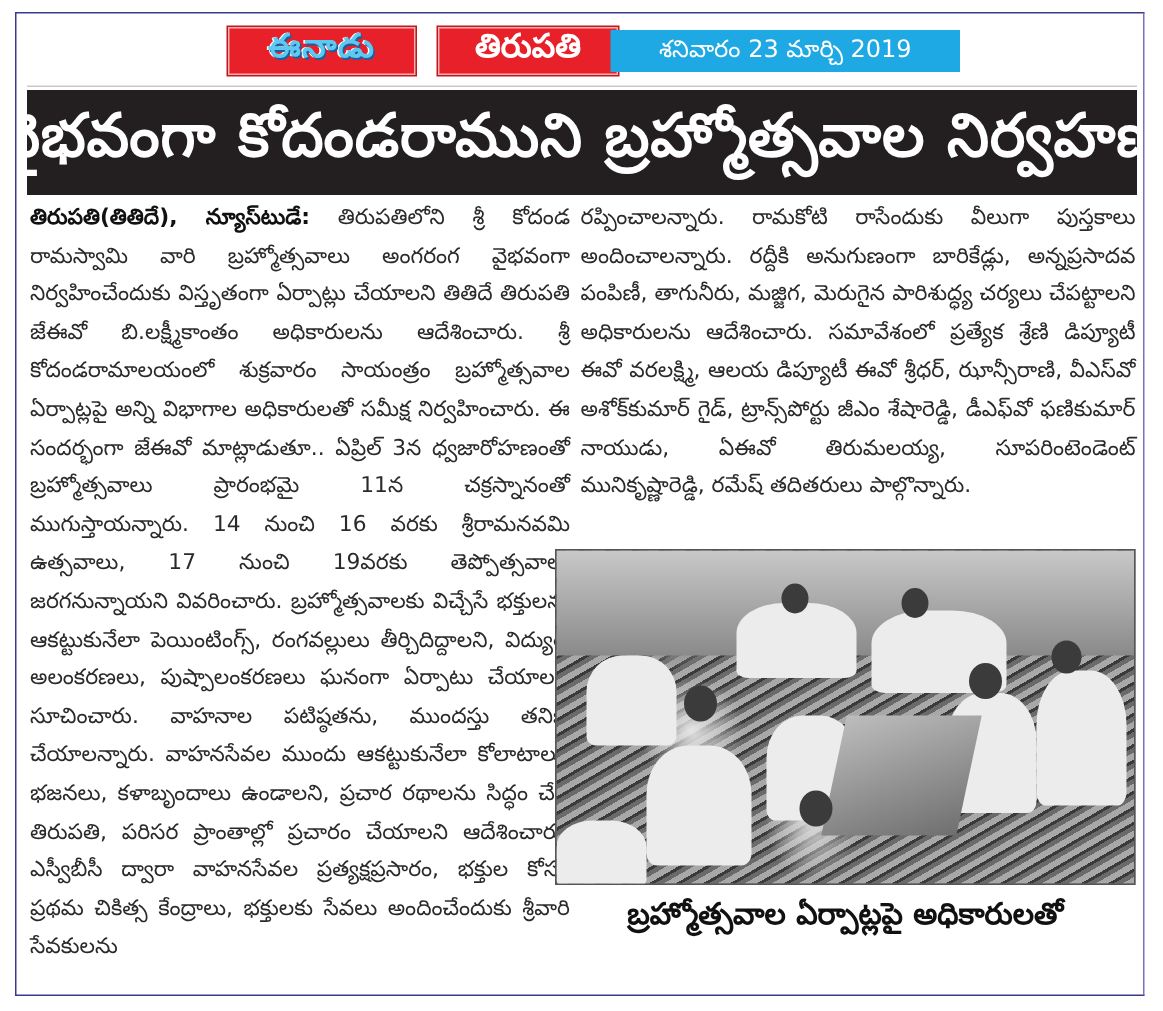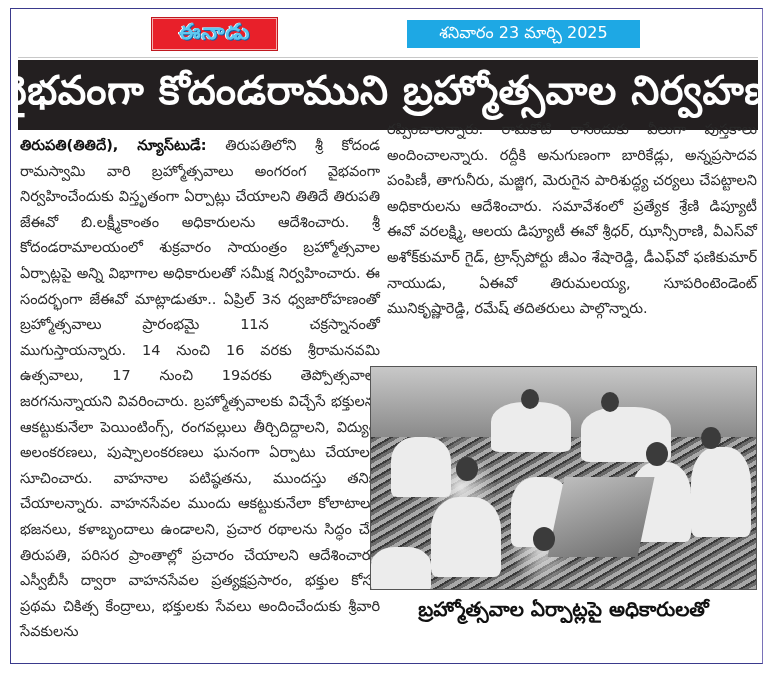--- a/index.html
+++ b/index.html
@@ -16,21 +16,21 @@
   .logo-city { width: 120px; }
   .logo-city span { color: #ffffff; font-weight: bold; font-size: 22px; }
   .date-pill { position: absolute; top: 20px; left: 407px; width: 233px; height: 28px; background: #1ea8e4;
           display: flex; align-items: center; justify-content: center; color: #fff; font-size: 16px; }
   .rule { position: absolute; top: 57px; left: 18px; width: 740px; height: 1px; background: #c8c8c8; }
   .headline { position: absolute; top: 60px; left: 18px; width: 740px; height: 70px; background: #231f20;
           color: #ffffff; font-size: 40px; font-weight: bold; display: flex; align-items: center; justify-content: center;
           white-space: nowrap; overflow: hidden; letter-spacing: 0.5px; }
   .col { position: absolute; font-size: 14.5px; line-height: 25.6px; text-align: justify; color: #2a2a2a; }
   .col-left { left: 20px; top: 133px; width: 360px; }
-  .col-right { left: 387px; top: 117px; width: 370px; }
+  .col-right { left: 387px; top: 133px; width: 370px; }
   .col p { margin: 0; }
   .dateline { font-weight: bold; color: #111; margin-top: 12px; }
   .photo { position: absolute; left: 370px; top: 366px; width: 387px; height: 224px; box-sizing: border-box;
           border: 1.5px solid #555; overflow: hidden;
           background:
             radial-gradient(ellipse 40px 30px at 80px 60px, #888 0%, transparent 70%),
             radial-gradient(ellipse 60px 40px at 280px 140px, #d8d8d8 0%, transparent 70%),
             radial-gradient(ellipse 50px 50px at 90px 120px, #e4e4e4 0%, transparent 70%),
             radial-gradient(ellipse 45px 55px at 170px 180px, #dcdcdc 0%, transparent 70%),
             repeating-linear-gradient(150deg, #6a6a6a 0px, #6a6a6a 3px, #a8a8a8 3px, #a8a8a8 7px, #3a3a3a 7px, #3a3a3a 9px),
@@ -46,24 +46,27 @@
 </style>
 </head>
 <body>
 
 <div class="frame"></div>
 
 <div class="masthead">
   <div class="logo logo-eenadu">
     <span>ఈనాడు</span>
   </div>
+  <div class="logo logo-city">
+    <span>తిరుపతి</span>
+  </div>
 </div>
 
 <div class="date-pill">
-  <span>శనివారం 23 మార్చి 2025</span>
+  <span>శనివారం 23 మార్చి 2019</span>
 </div>
 
 <div class="rule"></div>
 
 <div class="headline">
   <span>వైభవంగా కోదండరాముని బ్రహ్మోత్సవాల నిర్వహణ</span>
 </div>
 
 <div class="col col-left">
   <p><span class="dateline">తిరుపతి(తితిదే), న్యూస్‌టుడే:</span><span> తిరుపతిలోని శ్రీ కోదండ రామస్వామి వారి బ్రహ్మోత్సవాలు అంగరంగ వైభవంగా నిర్వహించేందుకు విస్తృతంగా ఏర్పాట్లు చేయాలని తితిదే తిరుపతి జేఈవో బి.లక్ష్మీకాంతం అధికారులను ఆదేశించారు. శ్రీ కోదండరామాలయంలో శుక్రవారం సాయంత్రం బ్రహ్మోత్సవాల ఏర్పాట్లపై అన్ని విభాగాల అధికారులతో సమీక్ష నిర్వహించారు. ఈ సందర్భంగా జేఈవో మాట్లాడుతూ.. ఏప్రిల్ 3న ధ్వజారోహణంతో బ్రహ్మోత్సవాలు ప్రారంభమై 11న చక్రస్నానంతో ముగుస్తాయన్నారు. 14 నుంచి 16 వరకు శ్రీరామనవమి ఉత్సవాలు, 17 నుంచి 19వరకు తెప్పోత్సవాలు జరగనున్నాయని వివరించారు. బ్రహ్మోత్సవాలకు విచ్చేసే భక్తులను ఆకట్టుకునేలా పెయింటింగ్స్, రంగవల్లులు తీర్చిదిద్దాలని, విద్యుత్ అలంకరణలు, పుష్పాలంకరణలు ఘనంగా ఏర్పాటు చేయాలని సూచించారు. వాహనాల పటిష్ఠతను, ముందస్తు తనిఖీ చేయాలన్నారు. వాహనసేవల ముందు ఆకట్టుకునేలా కోలాటాలు, భజనలు, కళాబృందాలు ఉండాలని, ప్రచార రథాలను సిద్ధం చేసి తిరుపతి, పరిసర ప్రాంతాల్లో ప్రచారం చేయాలని ఆదేశించారు. ఎస్వీబీసీ ద్వారా వాహనసేవల ప్రత్యక్షప్రసారం, భక్తుల కోసం ప్రథమ చికిత్స కేంద్రాలు, భక్తులకు సేవలు అందించేందుకు శ్రీవారి సేవకులను</span></p>

